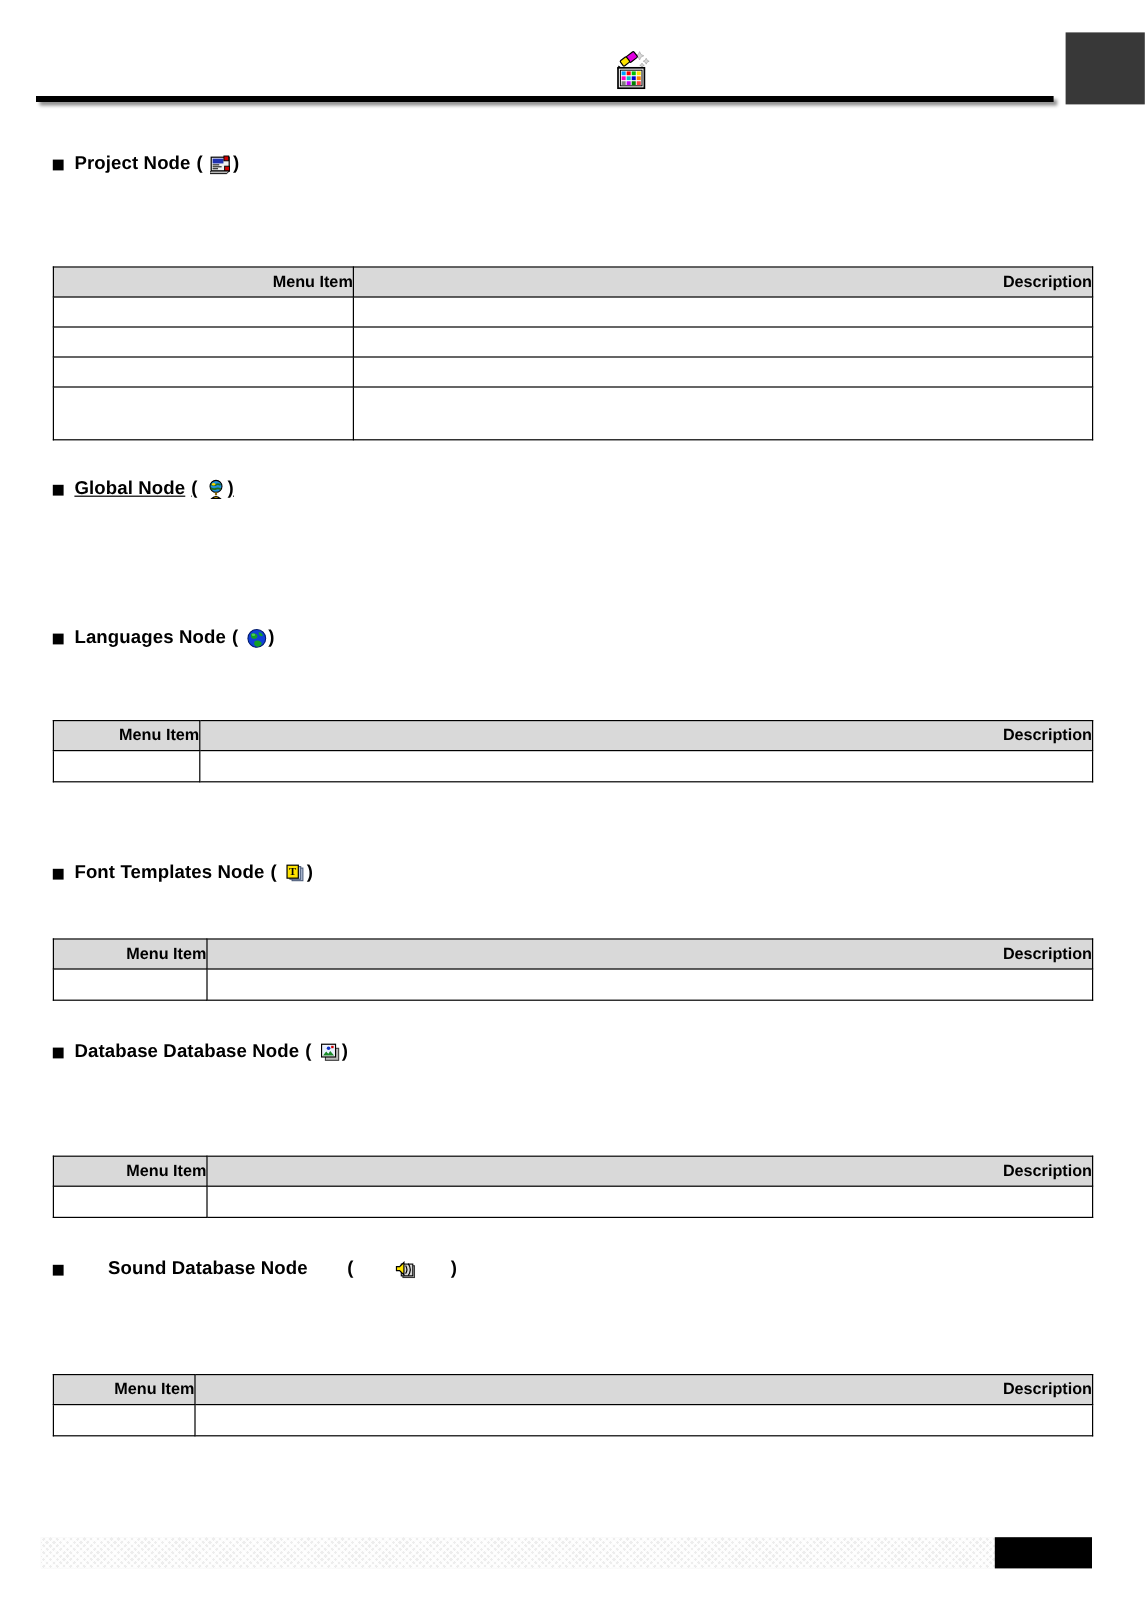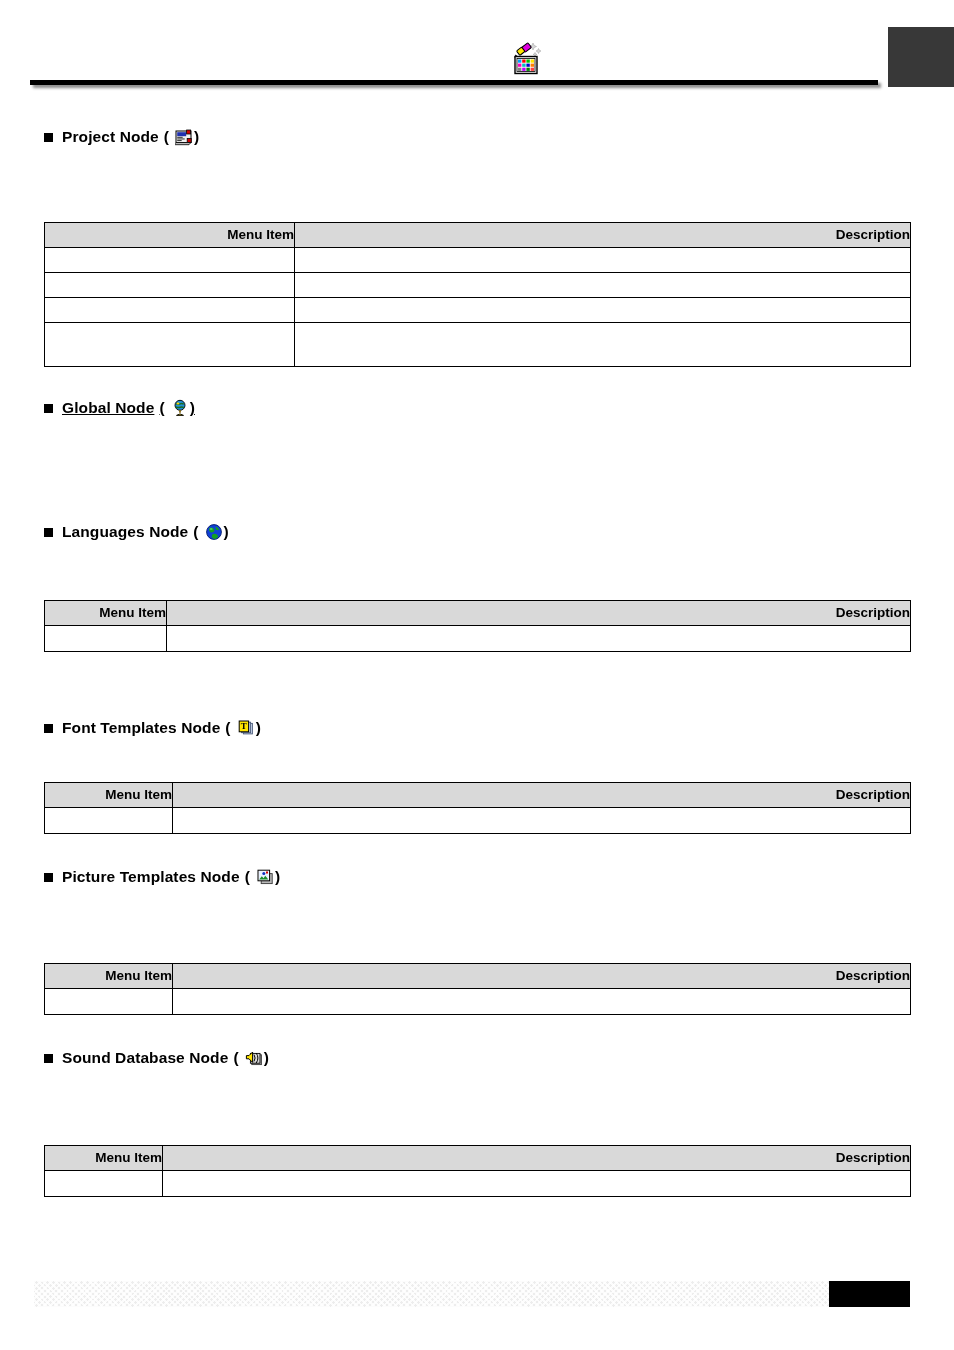--- a/index.html
+++ b/index.html
@@ -306,21 +306,21 @@
     <tbody>
       <tr>
         <td style="height:25px"></td>
         <td></td>
       </tr>
     </tbody>
   </table>
 
   <div class="section-heading" style="top:868px;">
     <span class="bullet-square"></span>
-    <span class="heading-label">Picture Templates Node</span>
+    <span class="heading-label">Database Database Node</span>
     <span class="paren paren-open">(</span>
     <span class="node-icon">
       <svg width="18" height="18" viewBox="0 0 18 18">
         <rect x="5.2" y="5.6" width="11" height="10" fill="#b9b9b9" stroke="#3a3a3a" stroke-width="0.9"></rect>
         <rect x="2" y="2.2" width="11.6" height="10.6" fill="#ffffff" stroke="#000" stroke-width="1"></rect>
         <rect x="3" y="3.2" width="9.6" height="8.6" fill="#e8f0ff"></rect>
         <circle cx="7.8" cy="5.6" r="1.5" fill="#1030c0"></circle>
         <path d="M3.2 11.6 l2.6 -3.4 1.8 2 1.6 -2.4 3.2 3.8z" fill="#1a8a28"></path>
         <rect x="10" y="3.5" width="2" height="2" fill="#d00000"></rect>
       </svg>
@@ -340,21 +340,21 @@
       </tr>
     </thead>
     <tbody>
       <tr>
         <td style="height:25px"></td>
         <td></td>
       </tr>
     </tbody>
   </table>
 
-  <div class="section-heading" style="top:1049px;">
+  <div class="section-heading" style="top:1049px;gap:28px;">
     <span class="bullet-square"></span>
     <span class="heading-label">Sound Database Node</span>
     <span class="paren paren-open">(</span>
     <span class="node-icon">
       <svg width="18" height="18" viewBox="0 0 18 18">
         <rect x="6.8" y="5.8" width="9.6" height="9.8" fill="#b9b9b9" stroke="#3a3a3a" stroke-width="0.9"></rect>
         <rect x="5.4" y="4.4" width="9.6" height="9.8" fill="#d8d8d8" stroke="#000" stroke-width="0.9"></rect>
         <path d="M1.4 6.6 h2.6 l3.6 -3.6 v10.4 l-3.6 -3.6 h-2.6z" fill="#ffe400" stroke="#000" stroke-width="1"></path>
         <path d="M9 5.6 q2.2 3.4 0 6.8" stroke="#000" stroke-width="1" fill="none"></path>
         <path d="M11.2 4 q3.4 5 0 10" stroke="#000" stroke-width="1" fill="none"></path>

